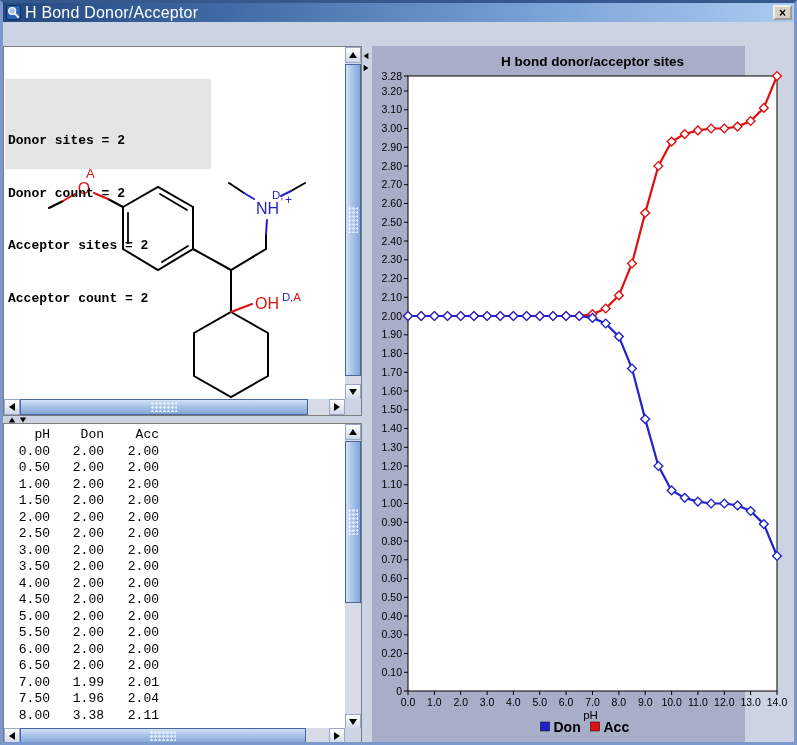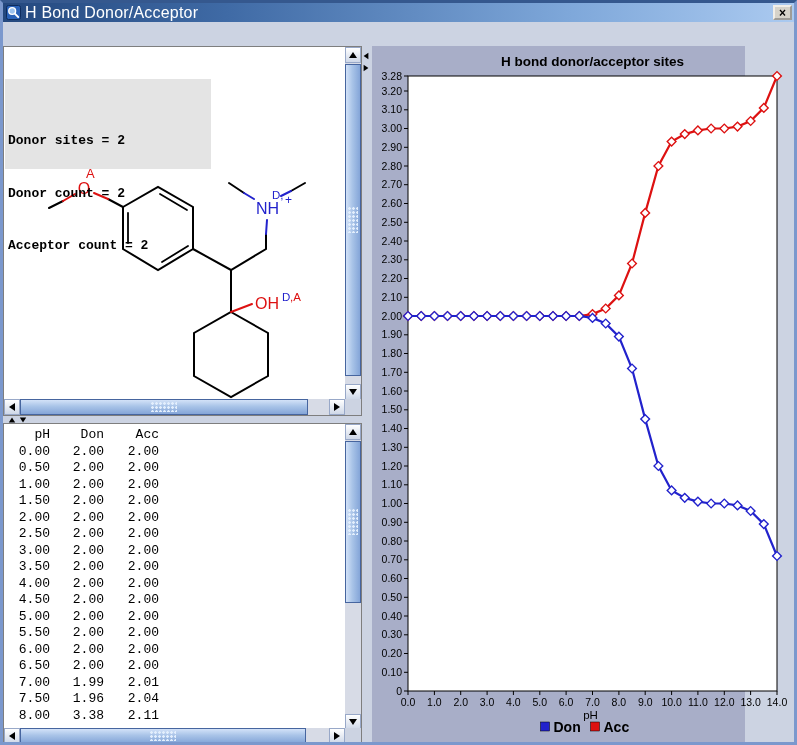--- a/index.html
+++ b/index.html
@@ -142,20 +142,21 @@
         <text x="268" y="152" font-size="11.5" fill="#2222cc">D,</text>
         <text x="281" y="157" font-size="12" fill="#2222cc">+</text>
         <text x="251" y="262" font-size="16" fill="#dd1111">OH</text>
         <text x="278" y="254" font-size="11.5" fill="#2222cc">D</text>
         <text x="286" y="254" font-size="11.5" fill="#dd1111">,A</text>
       </svg>
 
       <div class="info-block">
         <div>Donor sites = 2</div>
         <div>Donor count = 2</div>
+        <div>Acceptor sites = 2</div>
         <div>Acceptor count = 2</div>
       </div>
 
       <div class="vscroll" style="right:0;top:0;height:353px;">
         <div class="sb-btn" style="top:0;">
             <i class="tri tri-up"></i>
           </div>
         <div class="sb-thumb v" style="top:17px;height:312px;">
             <i class="grip gv"></i>
           </div>

